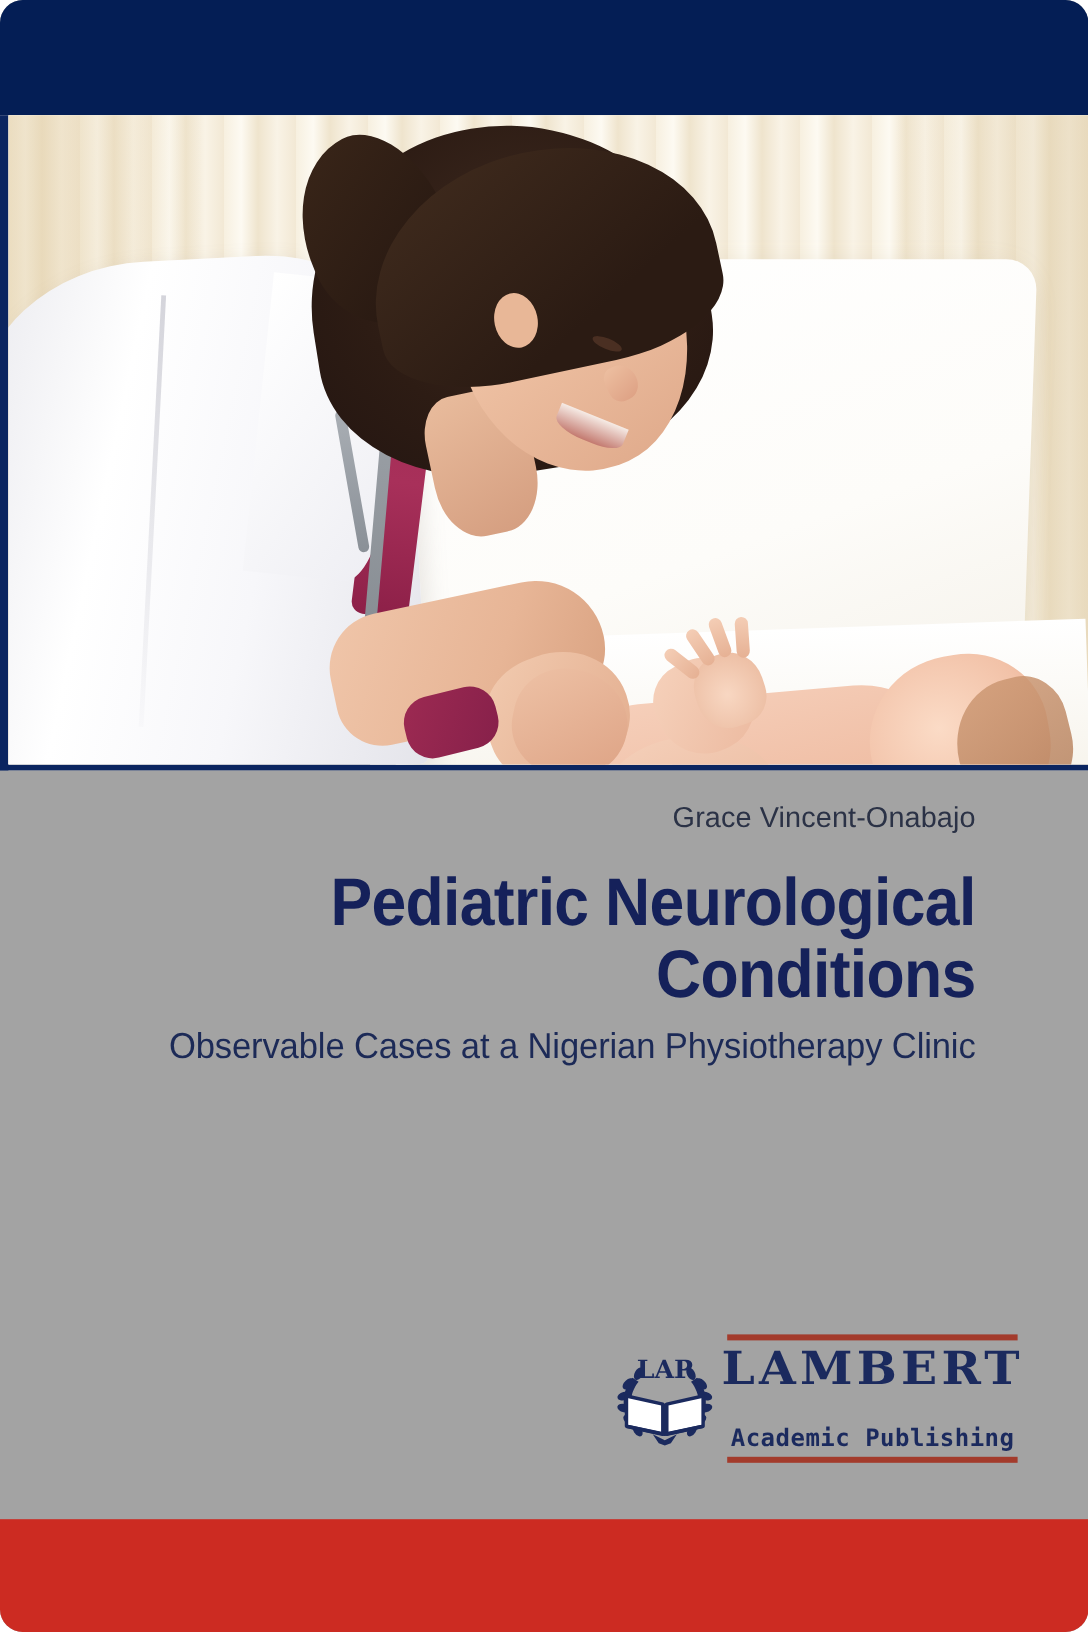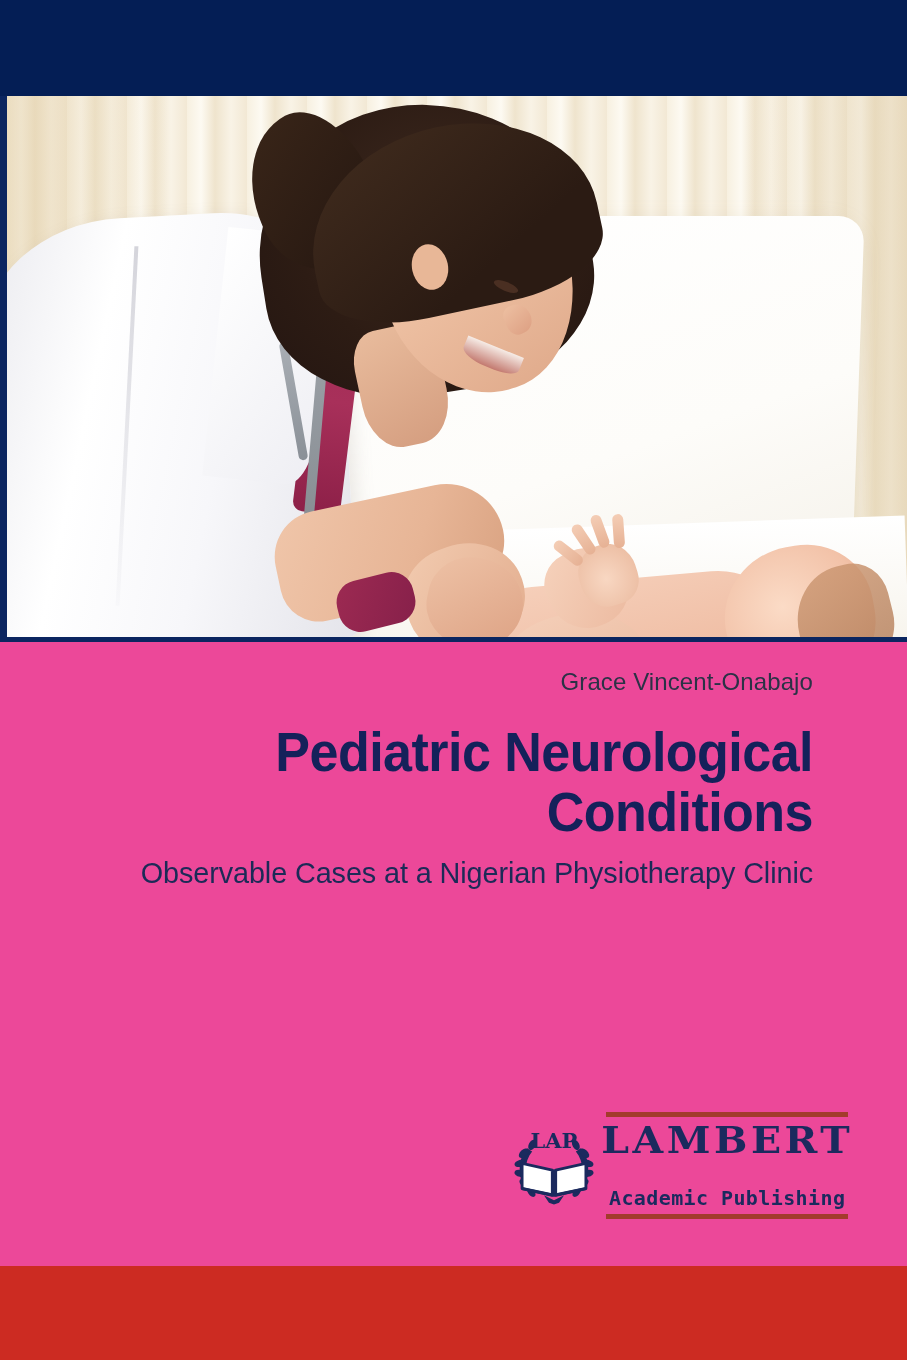--- a/index.html
+++ b/index.html
@@ -13,22 +13,23 @@
     height: 1360px;
     font-family: "Liberation Sans", sans-serif;
     overflow: hidden;
     position: relative;
   }
 
   .cover {
     position: relative;
     width: 907px;
     height: 1360px;
-    background: #ec4899;
+    background: #a3a3a3;
     overflow: hidden;
+    border-radius: 19px;
   }
 
   
   .top-band {
     position: absolute;
     left: 0; top: 0;
     width: 907px;
     height: 96px;
     background: #041E55;
   }

